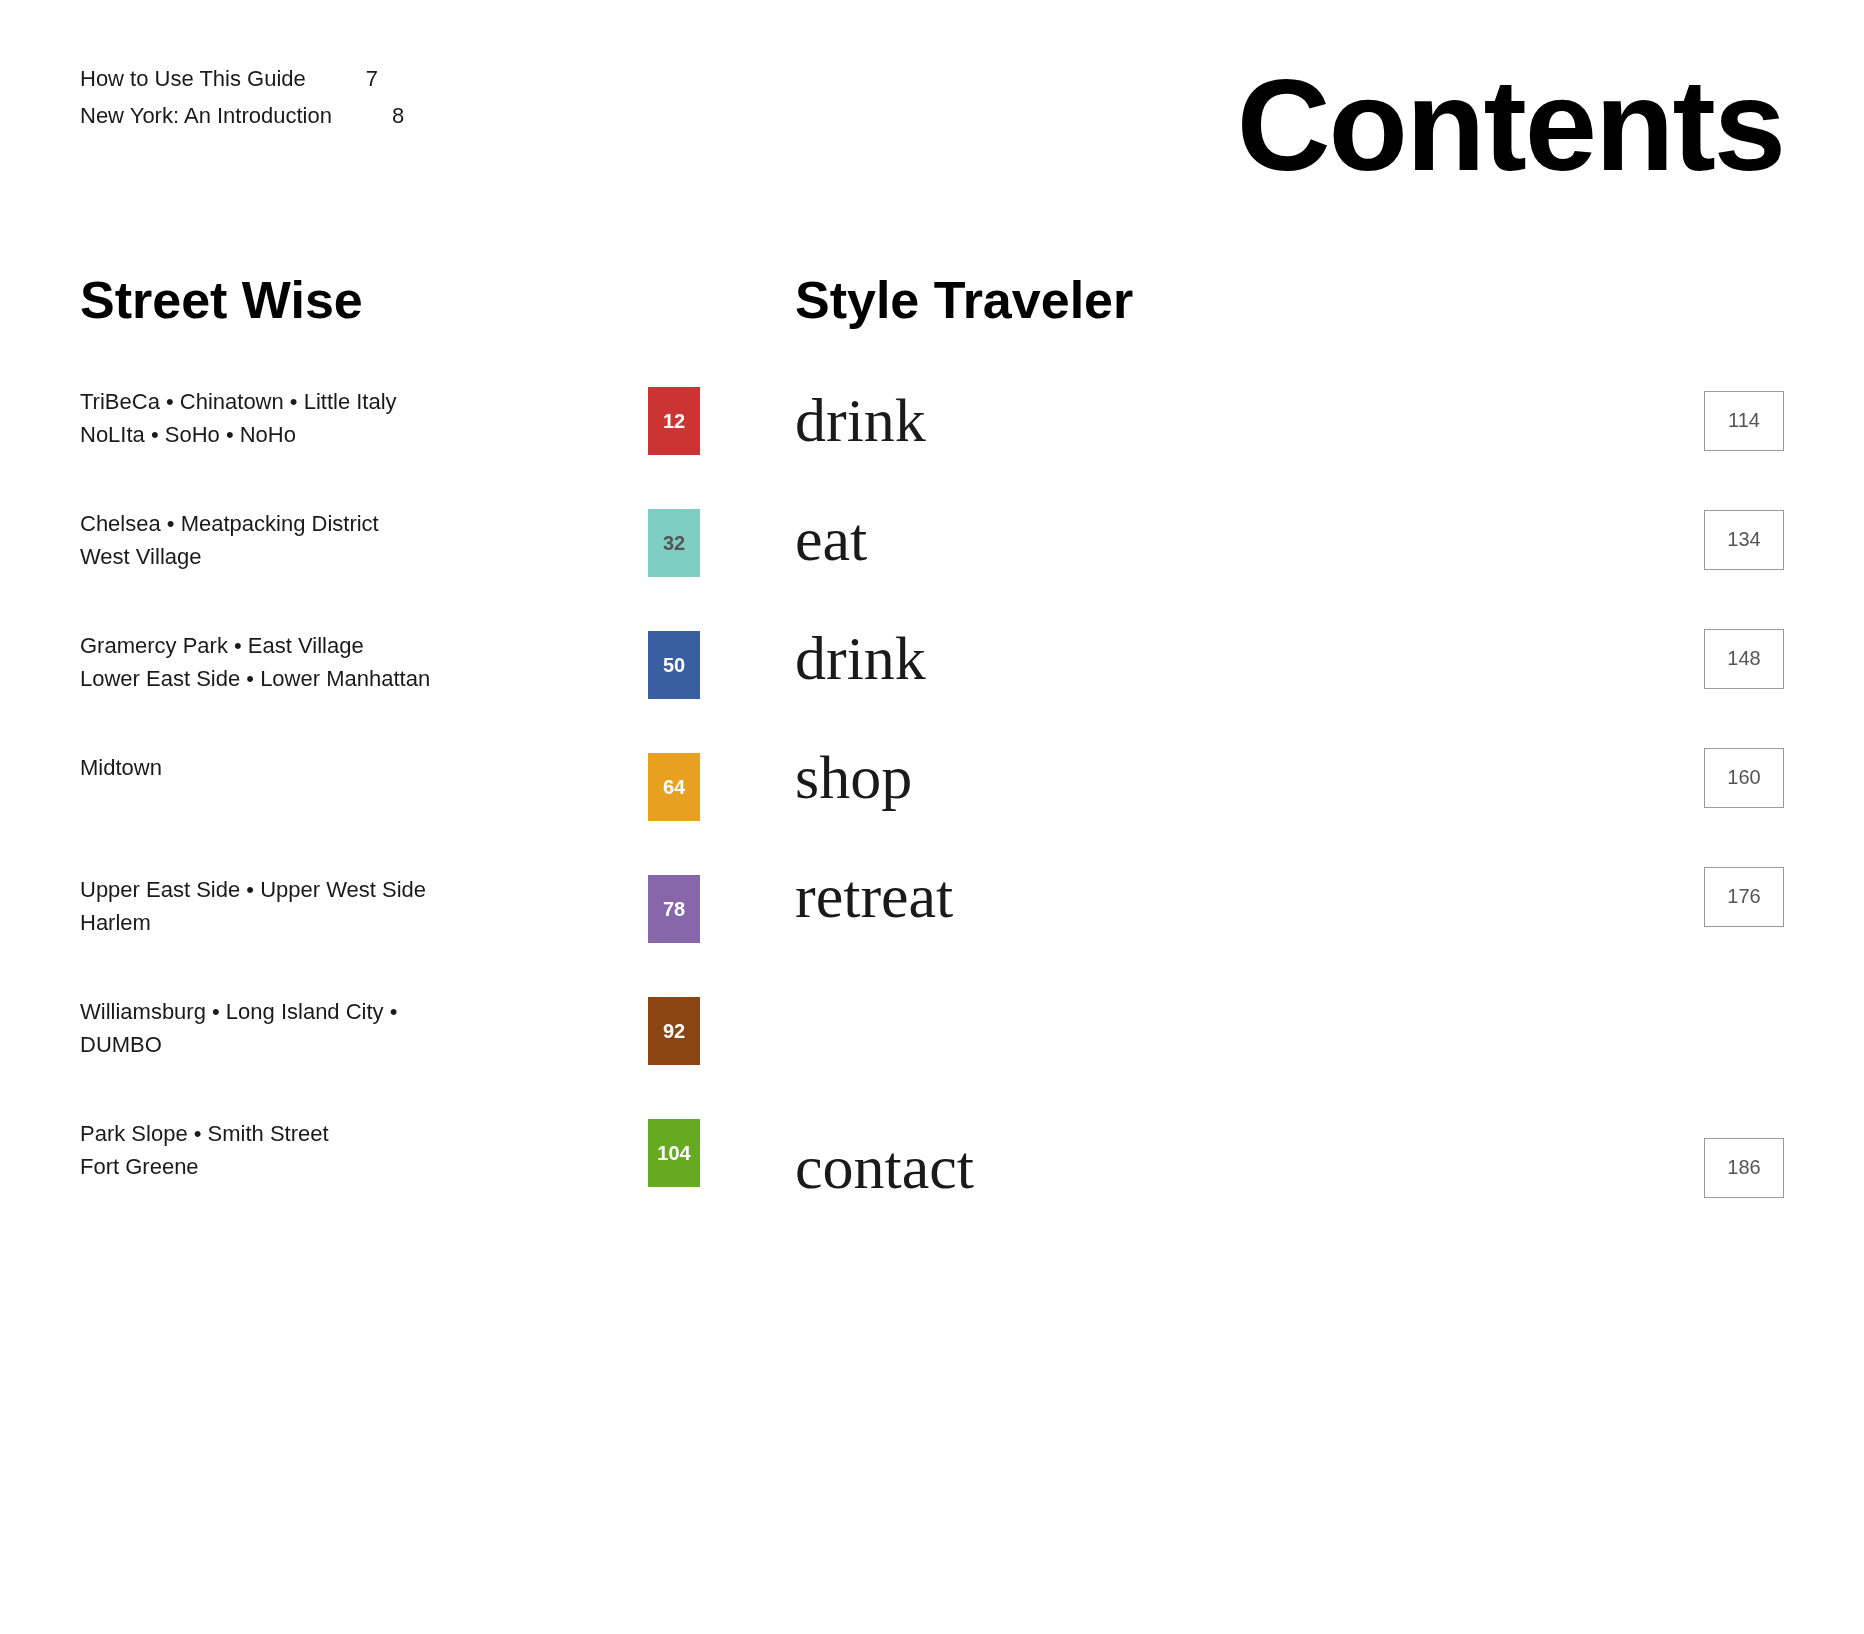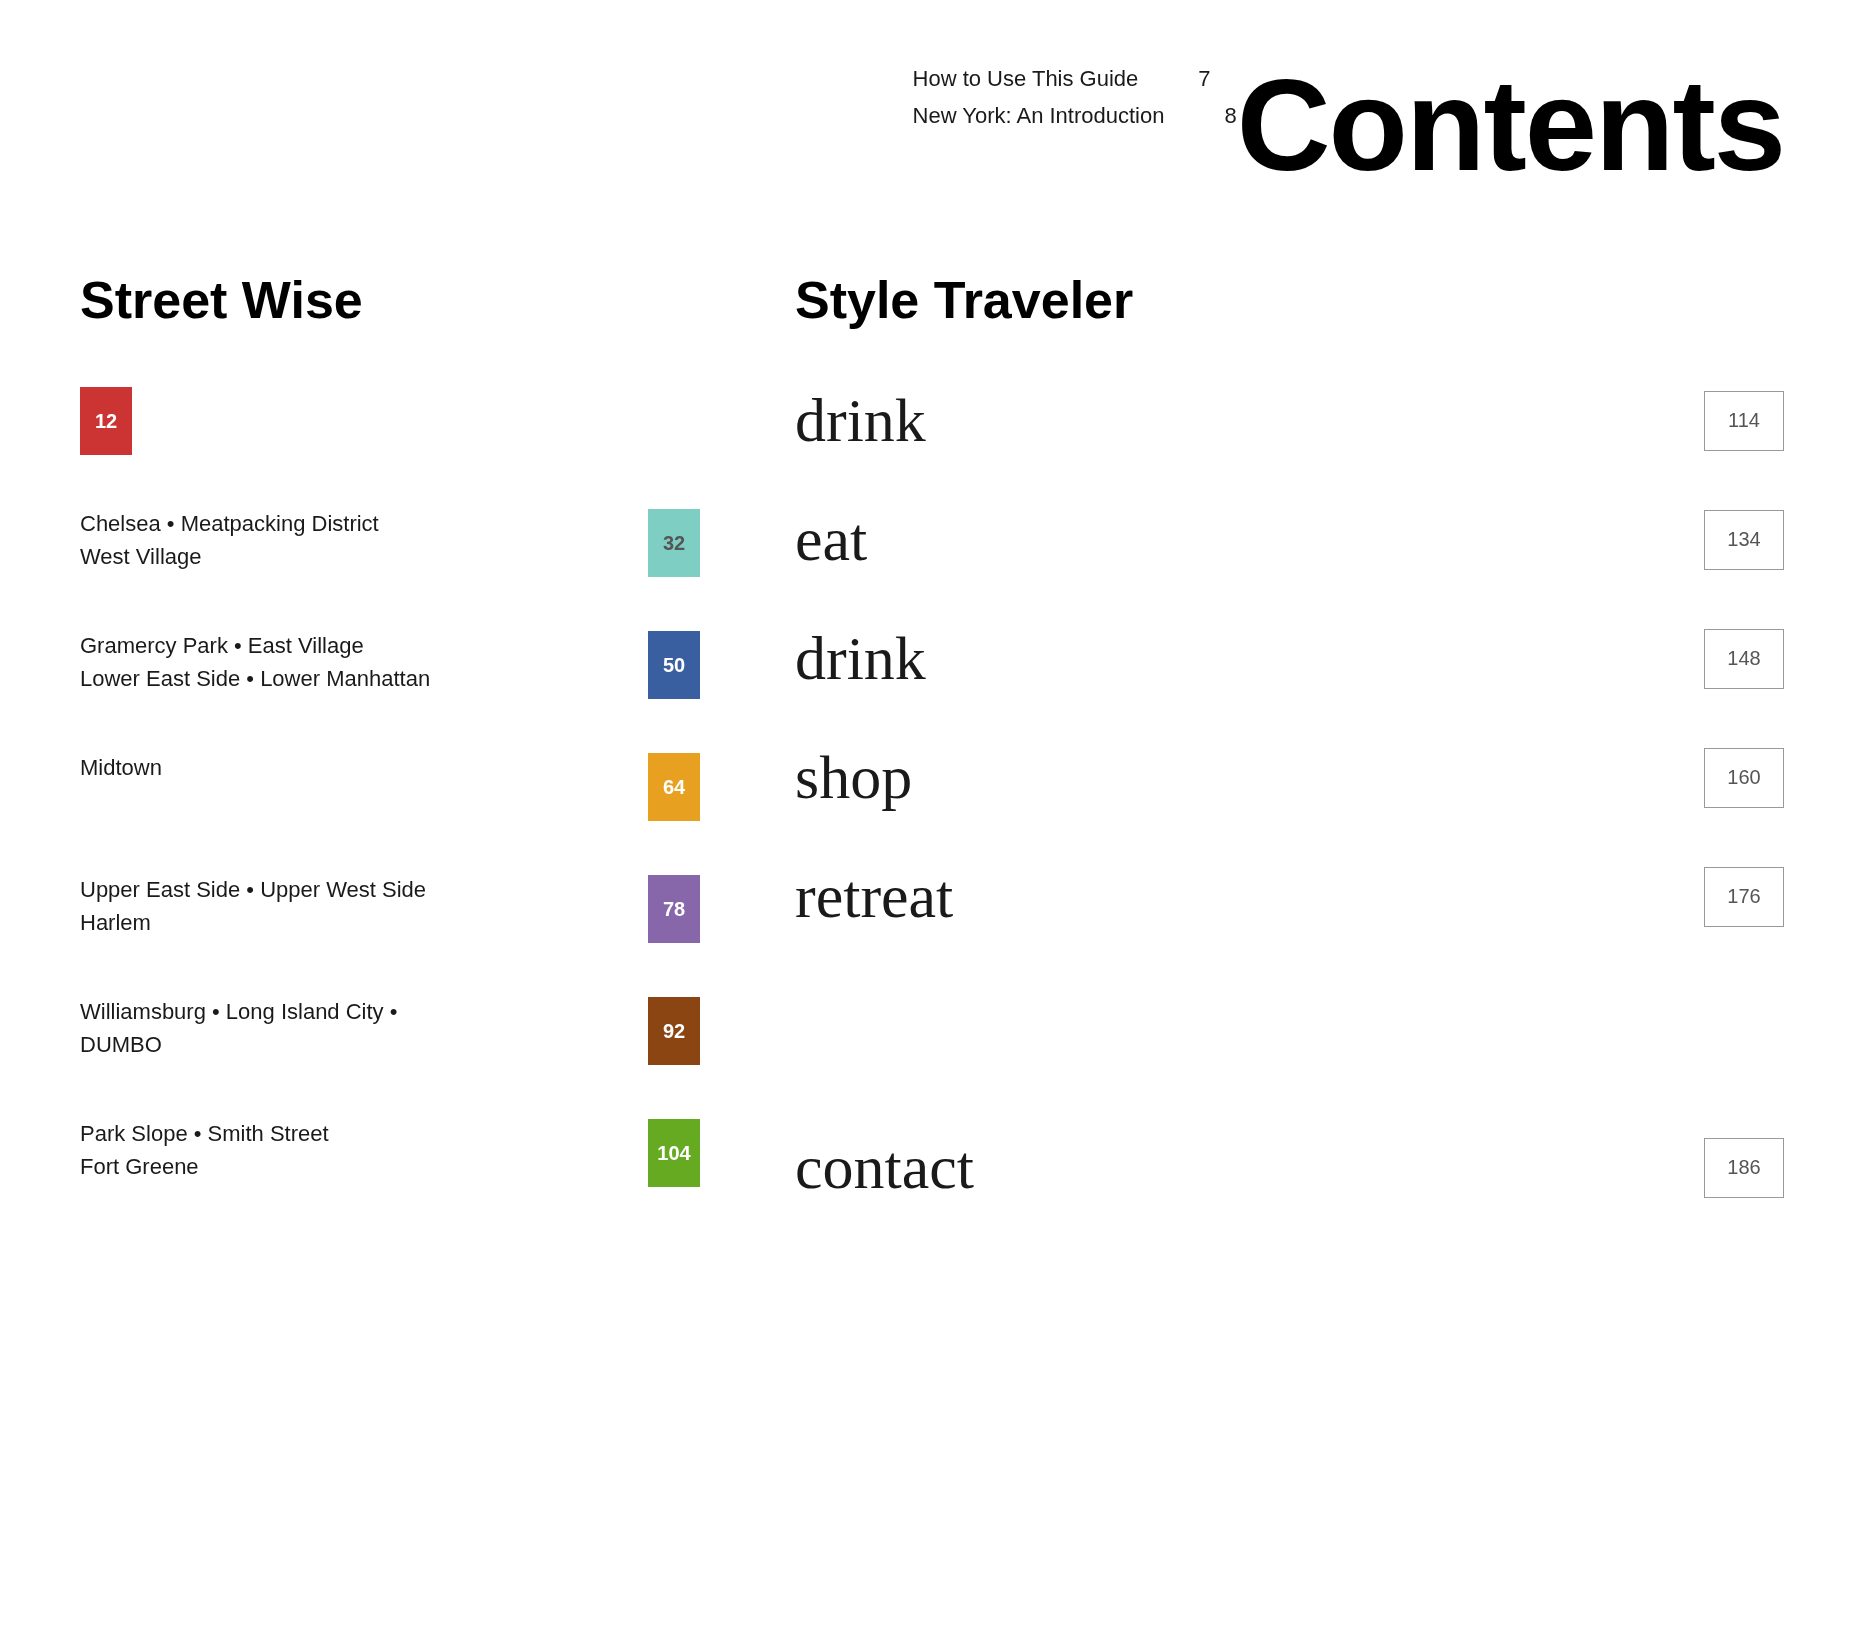--- a/index.html
+++ b/index.html
@@ -12,21 +12,21 @@
       background: #ffffff;
       font-family: Arial, Helvetica, sans-serif;
       width: 1864px;
       min-height: 1634px;
       padding: 60px 80px;
       color: #1a1a1a;
     }
 
     .header-section {
       display: flex;
-      justify-content: flex-end;
+      justify-content: space-between;
       align-items: flex-start;
       margin-bottom: 80px;
     }
 
     .intro-links {
       font-size: 22px;
       line-height: 1.7;
       color: #1a1a1a;
     }
 
@@ -139,20 +139,24 @@
   </div>
   <div class="contents-title">Contents</div>
 </div>
 
 <div class="main-sections">
 
   <div class="street-wise-section">
     <div class="section-heading">Street Wise</div>
 
     <div class="street-entry">
+      <div class="street-entry-text">
+        <div>TriBeCa • Chinatown • Little Italy</div>
+        <div>NoLIta • SoHo • NoHo</div>
+      </div>
       <div class="color-badge" style="background-color: #cc3333;">
         <span>12</span>
       </div>
     </div>
 
     <div class="street-entry">
       <div class="street-entry-text">
         <div>Chelsea • Meatpacking District</div>
         <div>West Village</div>
       </div>

